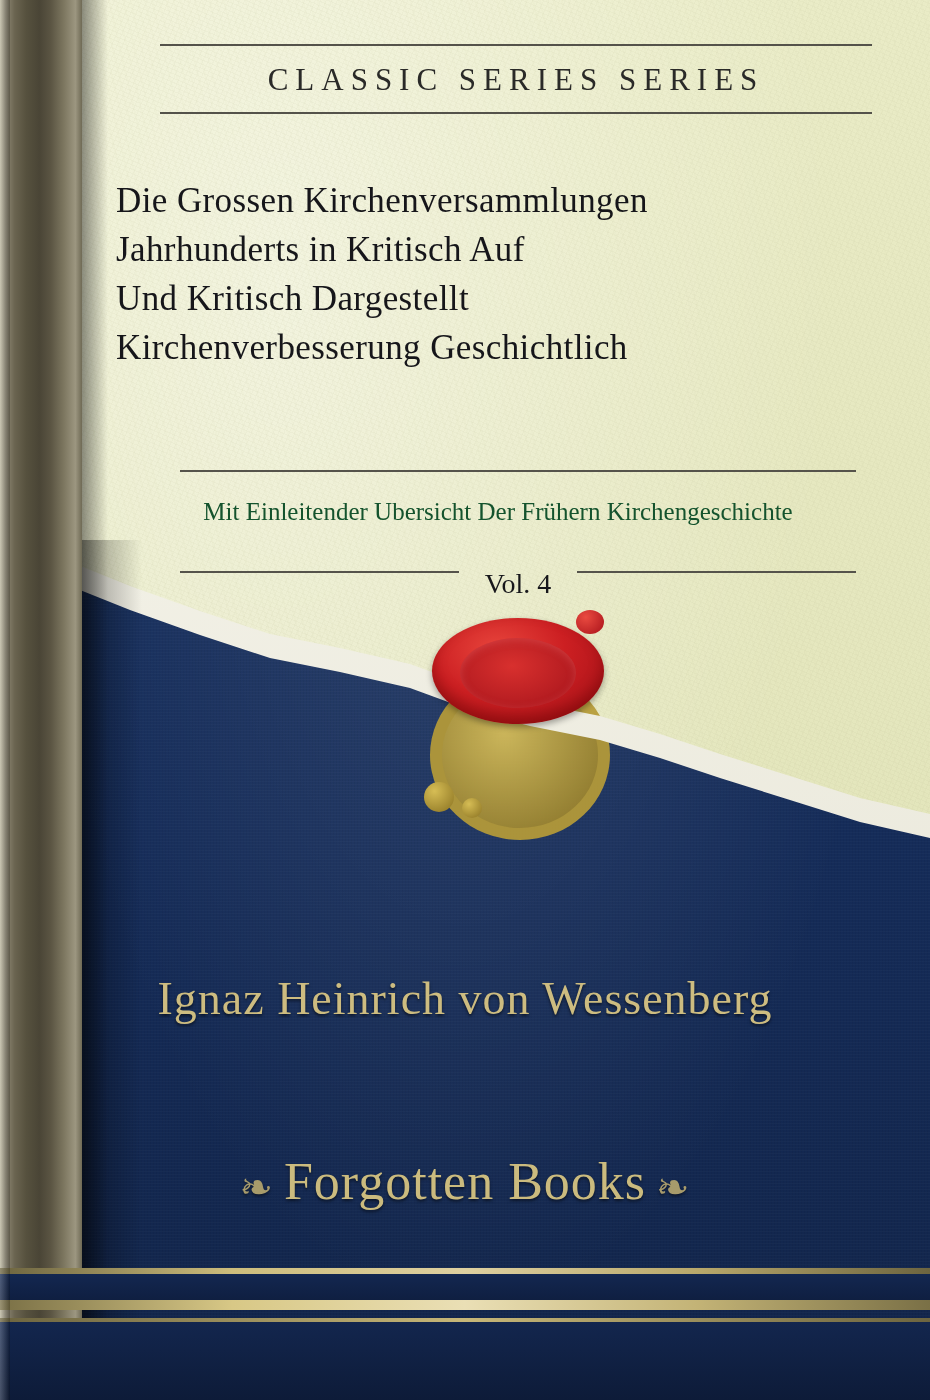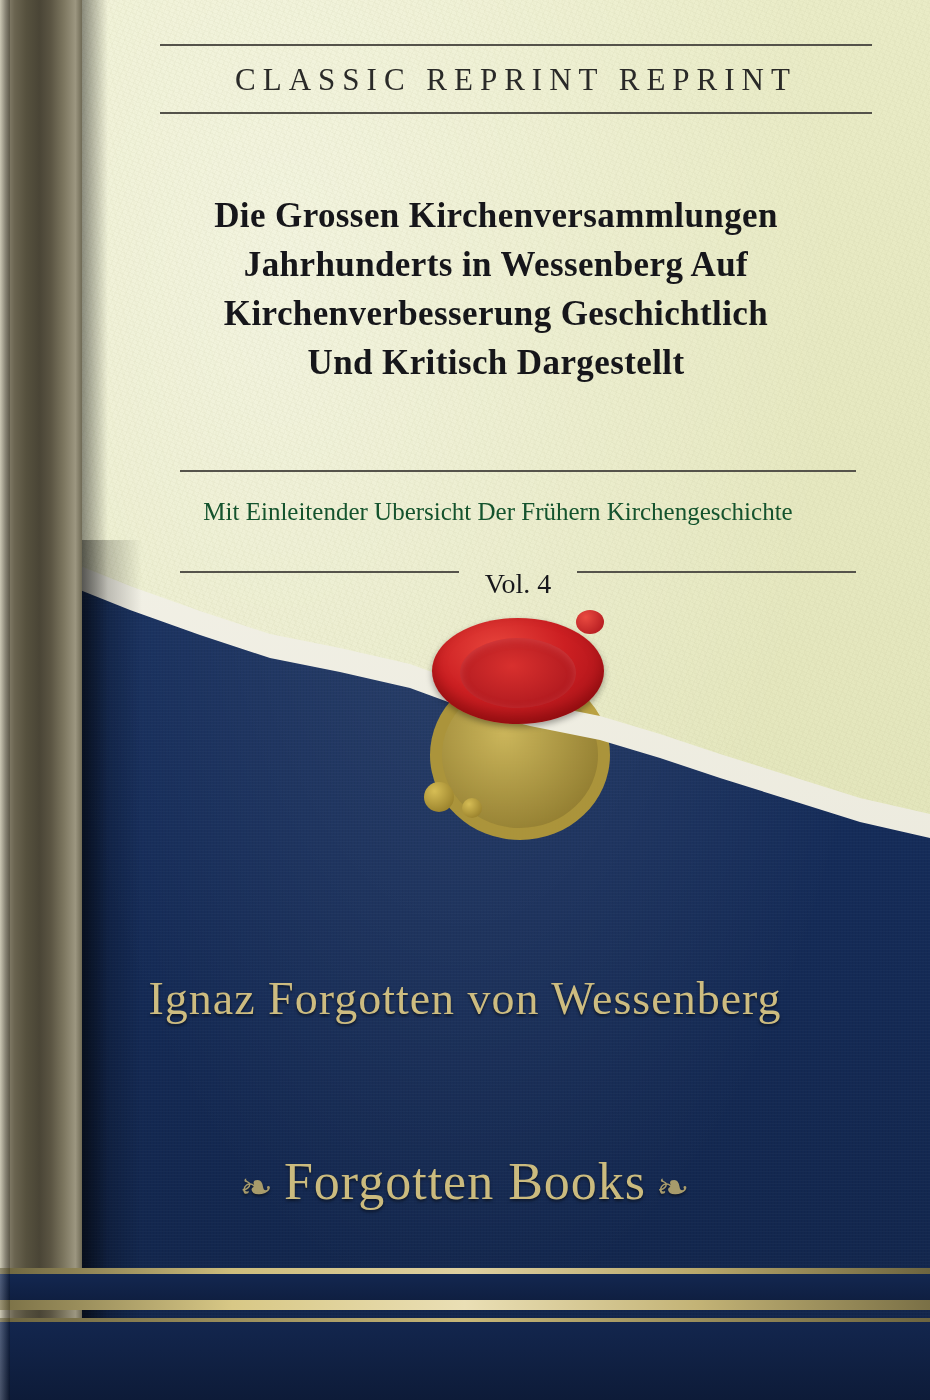--- a/index.html
+++ b/index.html
@@ -77,25 +77,23 @@
     padding: 16px 0 14px 0;
     border-top: 2px solid #54524a;
     border-bottom: 2px solid #54524a;
     white-space: nowrap;
   }
 
   
   .title-block {
     position: absolute;
     left: 116px;
-    top: 191px;
+    top: 176px;
     width: 760px;
-    text-align: center;
-    z-index: 5;
-    font-weight: bold;
+    z-index: 5;
   }
   .title-line {
     font-family: "Liberation Serif", serif;
     font-size: 35px;
     line-height: 49px;
     color: #16161a;
     letter-spacing: 0.4px;
     white-space: nowrap;
   }
 
@@ -339,41 +337,41 @@
     <div class="inner"></div>
     <div class="drop"></div>
   </div>
 
   <div class="spine"></div>
   <div class="spine-edge"></div>
   <div class="spine-shadow"></div>
   <div class="left-shade"></div>
 
   <div class="series-block">
-    <div class="series-text">CLASSIC REPRINT REPRINT</div>
+    <div class="series-text">CLASSIC SERIES SERIES</div>
   </div>
 
   <div class="title-block">
     <div class="title-line">Die Grossen Kirchenversammlungen</div>
-    <div class="title-line">Jahrhunderts in Wessenberg Auf</div>
+    <div class="title-line">Jahrhunderts in Kritisch Auf</div>
+    <div class="title-line">Und Kritisch Dargestellt</div>
     <div class="title-line">Kirchenverbesserung Geschichtlich</div>
-    <div class="title-line">Und Kritisch Dargestellt</div>
   </div>
 
   <div class="rule rule-sub"></div>
   <div class="subtitle">Mit Einleitender Ubersicht Der Frühern Kirchengeschichte</div>
 
   <div class="vol-row">
     <div class="vol-rule-left"></div>
     <div class="vol-label">Vol. 4</div>
     <div class="vol-rule-right"></div>
   </div>
 
   <div class="by-line">by</div>
-  <div class="author-line">Ignaz Forgotten von Wessenberg</div>
+  <div class="author-line">Ignaz Heinrich von Wessenberg</div>
 
   <div class="publisher">
     <span class="flourish">❧</span><span>Forgotten Books</span><span class="flourish">❧</span>
   </div>
 
   <div class="band band-gap"></div>
   <div class="band band-a"></div>
   <div class="band band-b"></div>
   <div class="band band-c"></div>
   <div class="band band-bottom"></div>

